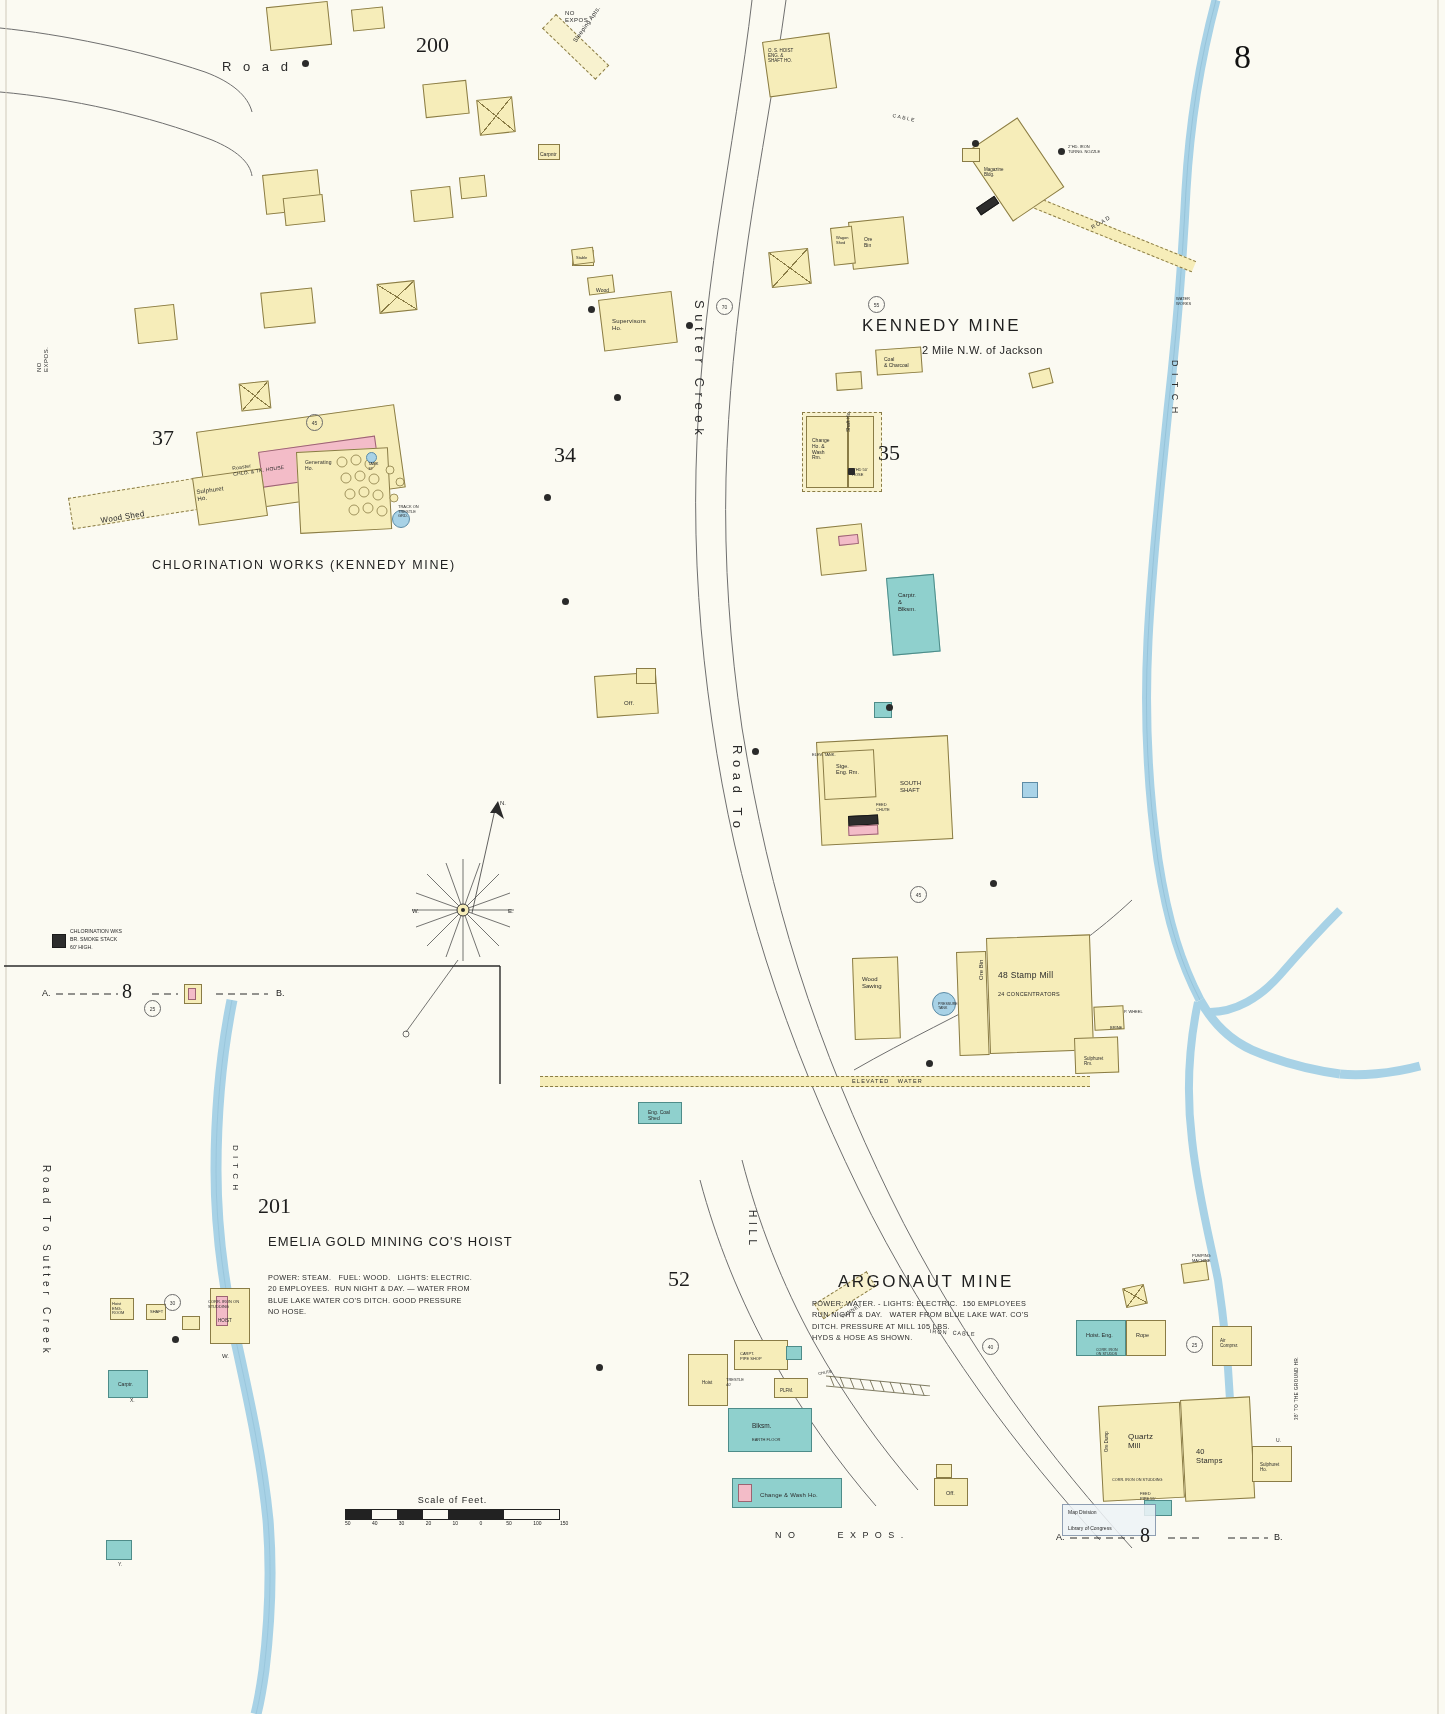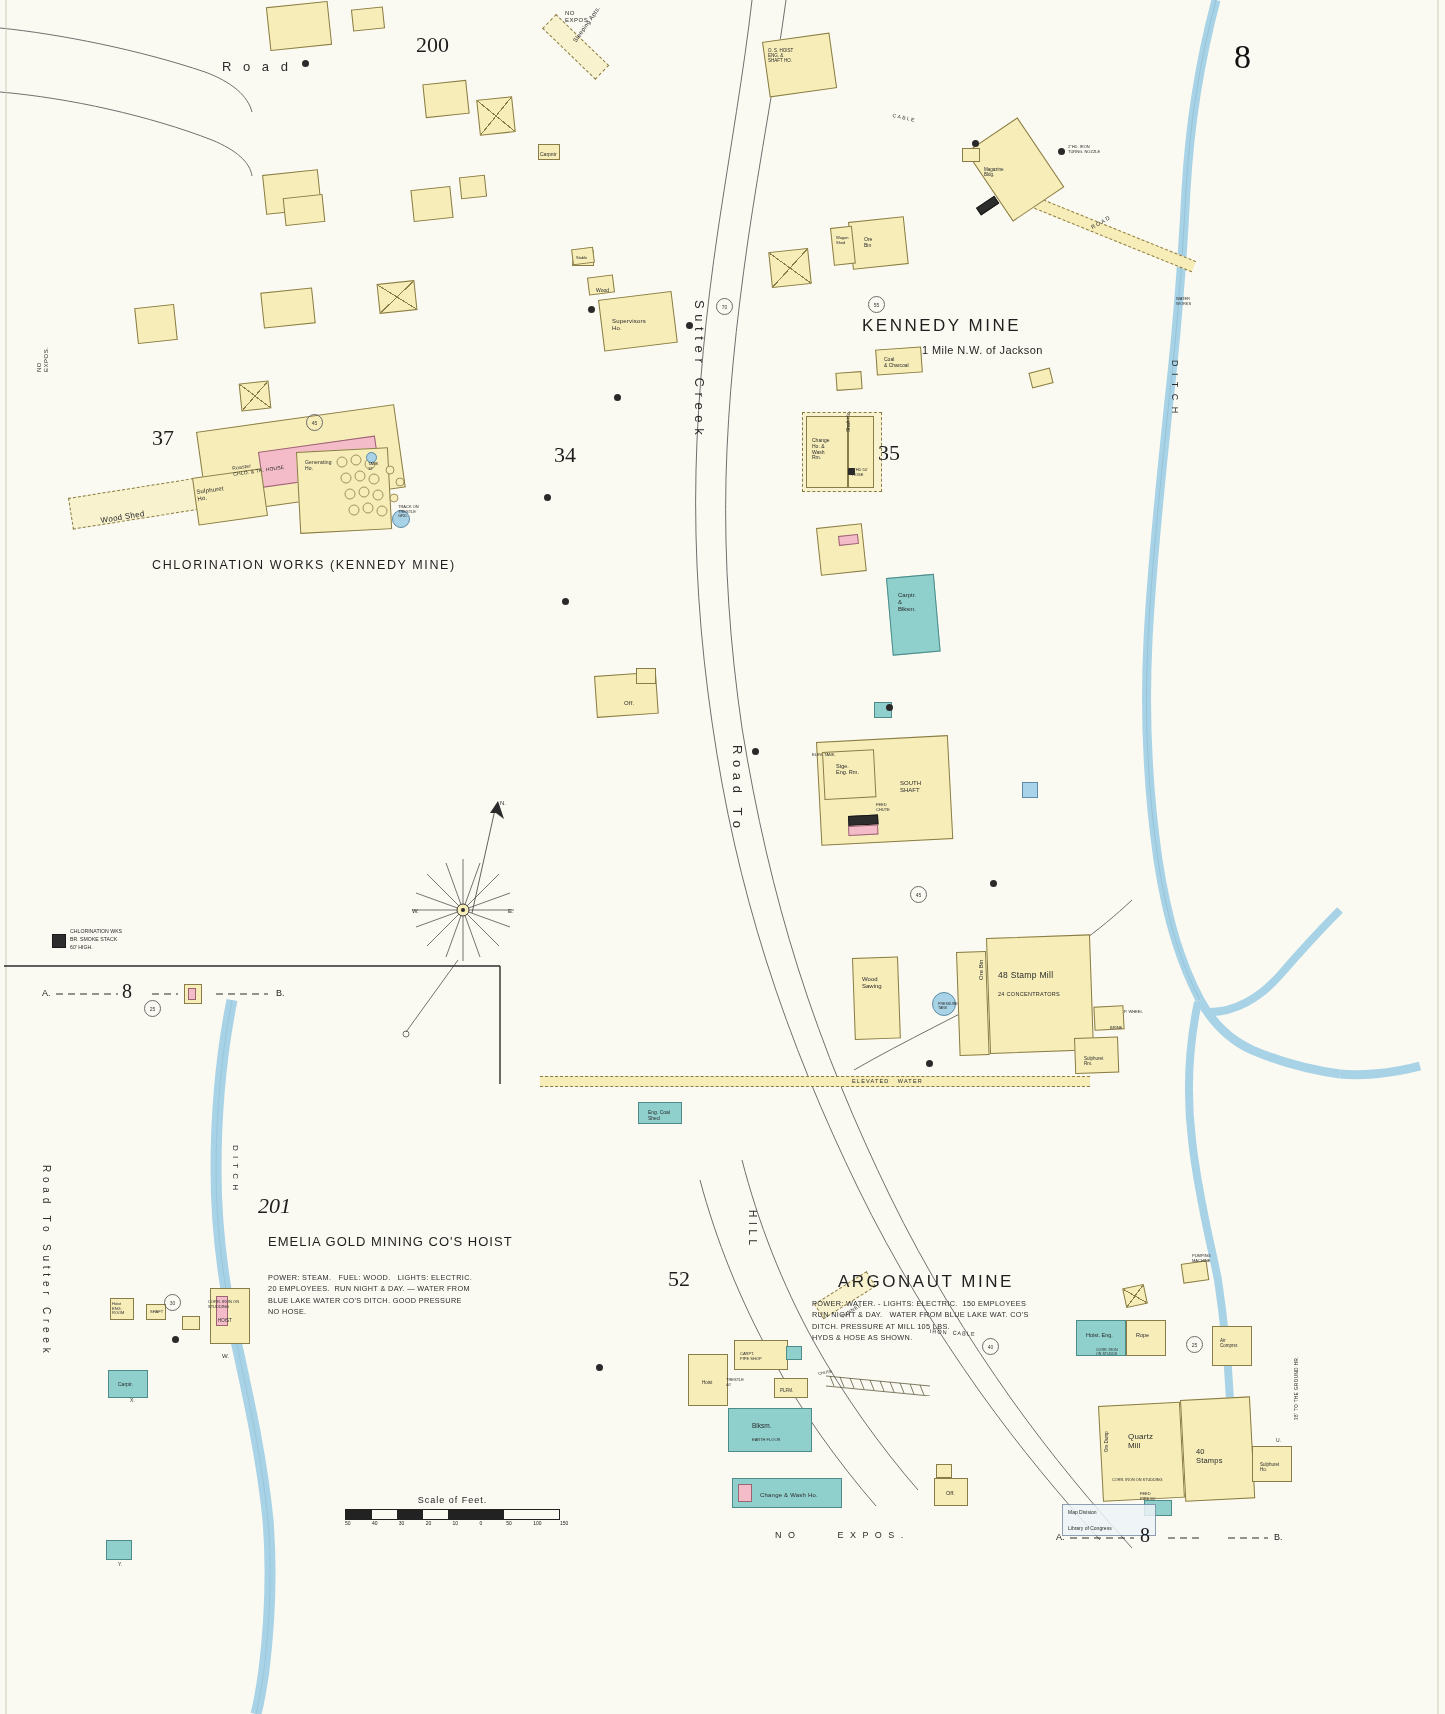--- a/index.html
+++ b/index.html
@@ -338,21 +338,21 @@
     <text x="30" y="10" font-size="6" fill="#2b2b2b" font-family="Liberation Sans, sans-serif">N.</text>
   </svg>
   <svg class="abs" style="left:400px;top:960px;" width="120" height="80">
     <line x1="58" y1="0" x2="6" y2="72" stroke="#3a3a3a" stroke-width="0.7"></line>
     <circle cx="6" cy="74" r="3" fill="none" stroke="#3a3a3a" stroke-width="0.7"></circle>
   </svg>
 
   <div id="sheetno">8</div>
 
   <div class="mineName" style="left:862px;top:316px;">KENNEDY  MINE</div>
-  <div class="mineSub" style="left:922px;top:344px;">1 Mile N.W. of Jackson</div>
+  <div class="mineSub" style="left:922px;top:344px;">2 Mile N.W. of Jackson</div>
 
   <div class="mineName" style="left:838px;top:1272px;">ARGONAUT  MINE</div>
   <div class="descBlk" style="left:812px;top:1298px;">POWER: WATER. - LIGHTS: ELECTRIC.  150 EMPLOYEES
 RUN NIGHT &amp; DAY.   WATER FROM BLUE LAKE WAT. CO'S
 DITCH. PRESSURE AT MILL 105 LBS.
 HYDS &amp; HOSE AS SHOWN.</div>
 
   <div class="mineName" style="left:268px;top:1234px;font-size:13px;letter-spacing:1px;">EMELIA GOLD MINING CO'S HOIST</div>
   <div class="descBlk" style="left:268px;top:1272px;">POWER: STEAM.   FUEL: WOOD.   LIGHTS: ELECTRIC.
 20 EMPLOYEES.  RUN NIGHT &amp; DAY. — WATER FROM
@@ -362,21 +362,21 @@
   <div class="worksCap" style="left:152px;top:558px;">CHLORINATION  WORKS   (KENNEDY MINE)</div>
   <div class="notebox" style="left:70px;top:928px;">CHLORINATION WKS
 BR. SMOKE STACK
 60' HIGH.</div>
 
   <div id="blocknums">
       <div class="blocknum" style="left: 416px; top: 32px;">200</div>
       <div class="blocknum" style="left: 152px; top: 425px;">37</div>
       <div class="blocknum" style="left: 554px; top: 442px;">34</div>
       <div class="blocknum" style="left: 878px; top: 440px;">35</div>
-      <div class="blocknum" style="left: 258px; top: 1193px; font-style: italic;">201</div>
+      <div class="blocknum" style="left: 258px; top: 1193px;">201</div>
       <div class="blocknum" style="left: 668px; top: 1266px;">52</div>
     </div>
 
   <div id="maplabels">
       <div class="lbl" style="left: 222px; top: 60px; font-size: 13px; letter-spacing: 4px;">R o a d</div>
       <div class="lbl" style="left: 565px; top: 10px; font-size: 6px; letter-spacing: 0.5px;">NO
 EXPOS.</div>
       <div class="lbl" style="left: 572px; top: 40px; font-size: 6px; letter-spacing: 0.3px; transform: rotate(-55deg); transform-origin: 0px 0px;">Sleeping Apts.</div>
       <div class="lbl" style="left: 540px; top: 152px; font-size: 5px; letter-spacing: 0px;">Carpntr</div>
       <div class="lbl" style="left: 36px; top: 372px; font-size: 6px; letter-spacing: 0.5px; transform: rotate(-90deg); transform-origin: 0px 0px;">NO

